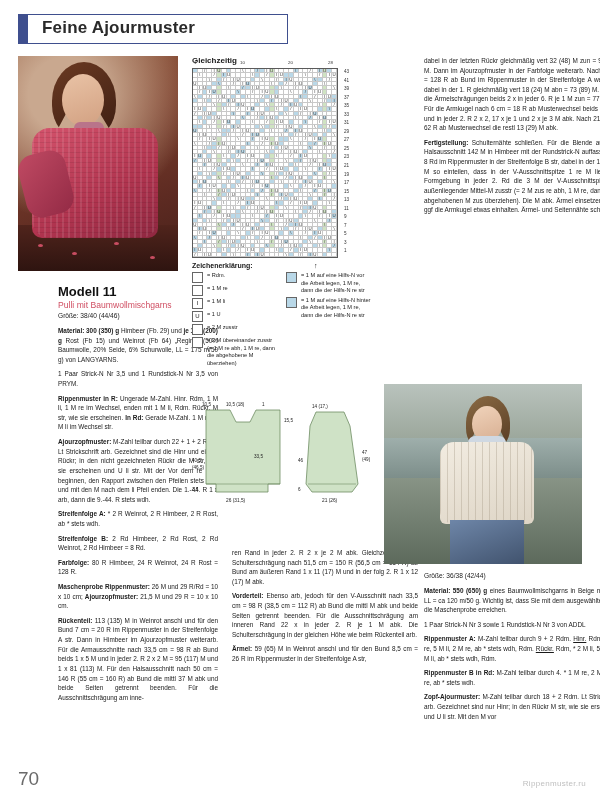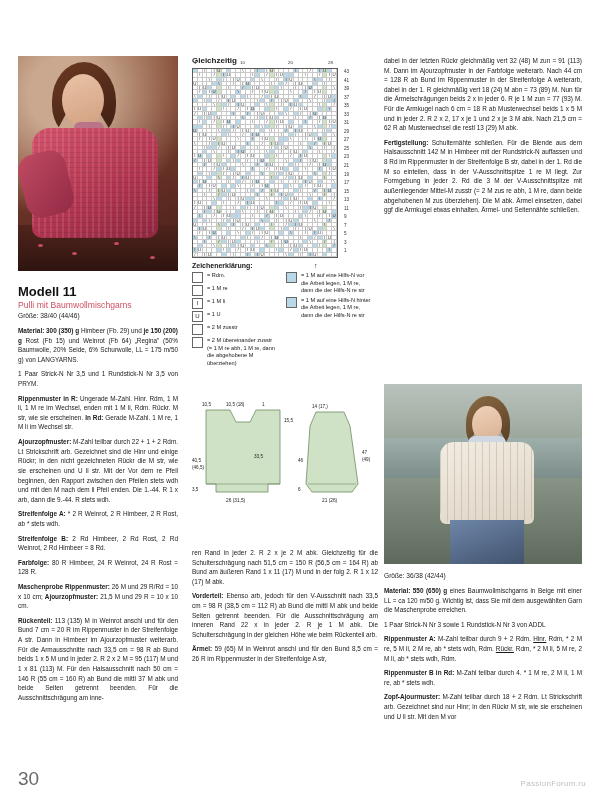--- a/index.html
+++ b/index.html
@@ -26,21 +26,21 @@
     border:1px solid #3f4f8e;
     box-sizing:border-box;
   }
   .header-title{
     position:absolute;left:42px;top:4px;
     font-size:17px;font-weight:bold;color:#2a2a2a;
     letter-spacing:.2px;
   }
 
   
-  .col{position:absolute;top:56px;}
+  .col{position:absolute;top:56px;margin-left:40px;}
   .col1{left:18px;width:160px;}
   .col3{left:384px;width:198px;}
 
   p{margin:0 0 6px 0;font-size:6.4px;line-height:1.5;text-align:justify;}
   .tight p{margin-bottom:5px;}
 
   h2.model{
     font-size:13px;font-weight:bold;margin:8px 0 1px 0;color:#111;
   }
   .model-sub{
@@ -184,20 +184,25 @@
   .brand{
     position:absolute;right:14px;bottom:12px;font-size:8px;color:#bfbfbf;
     letter-spacing:.3px;
   }
 </style>
 </head>
 <body>
 
 <div class="page">
 
+  <div class="header">
+    <div class="header-band"></div>
+    <div class="header-bar"></div>
+    <div class="header-title">Feine Ajourmuster</div>
+  </div>
 
   <div class="photo1">
     <div class="ph1-bg"></div>
     <div class="ph1-floor"></div>
     <div class="ph1-hair"></div>
     <div class="ph1-face"></div>
     <div class="ph1-neck"></div>
     <div class="ph1-sweater">
       <div class="ph1-sw-tex"></div>
     </div>
@@ -1685,15 +1690,15 @@
     <div class="model-size">Größe: 36/38 (42/44)</div>
     <div class="tight">
       <p><b>Material: 550 (650) g</b> eines Baumwollmischgarns in Beige mit einer LL = ca 120 m/50 g. Wichtig ist, dass Sie mit dem ausgewählten Garn die Maschenprobe erreichen.</p>
       <p>1 Paar Strick-N Nr 3 sowie 1 Rundstick-N Nr 3 von ADDL</p>
       <p><b>Rippenmuster A:</b> M-Zahl teilbar durch 9 + 2 Rdm. <u>Hinr.</u> Rdm, * 2 M re, 5 M li, 2 M re, ab * stets wdh, Rdm. <u>Rückr.</u> Rdm, * 2 M li, 5 M re, 2 M li, ab * stets wdh, Rdm.</p>
       <p><b>Rippenmuster B in Rd:</b> M-Zahl teilbar durch 4. * 1 M re, 2 M li, 1 M re, ab * stets wdh.</p>
       <p><b>Zopf-Ajourmuster:</b> M-Zahl teilbar durch 18 + 2 Rdm. Lt Strickschrift arb. Gezeichnet sind nur Hinr; in den Rückr M str, wie sie erscheinen und U li str. Mit den M vor</p>
     </div>
   </div>
 
-  <div class="pageno">30</div>
-  <div class="brand">PassionForum.ru</div>
+  <div class="pageno">70</div>
+  <div class="brand">Rippenmuster.ru</div>
 </div>
 
 </body></html>

